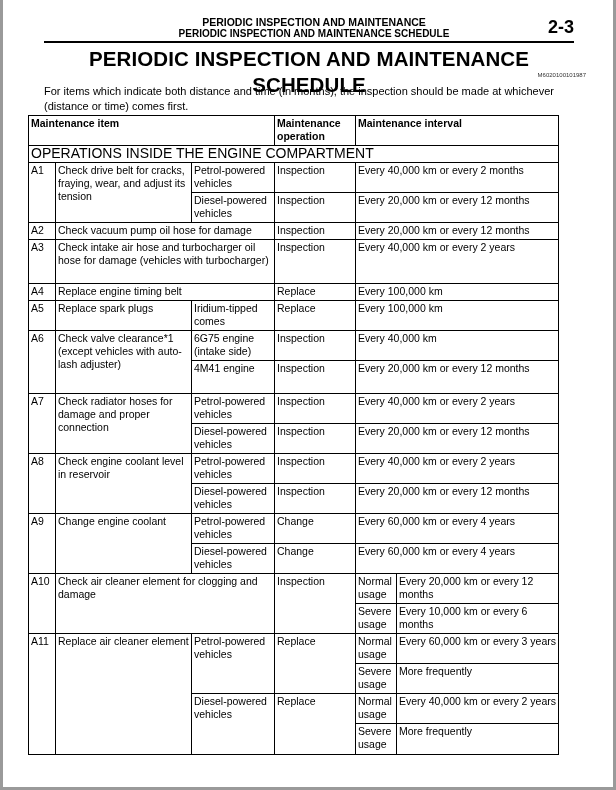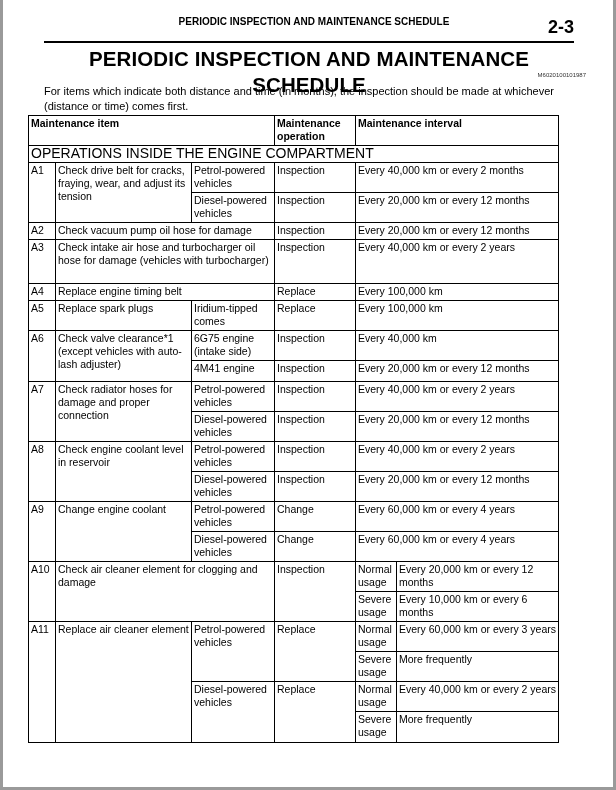--- a/index.html
+++ b/index.html
@@ -56,20 +56,21 @@
   td.code { font-weight: bold; }
 </style>
 </head>
 <body>
 
 <div class="frame-left"></div>
 <div class="frame-right"></div>
 <div class="frame-bottom"></div>
 
 <div class="running-head">
+  <span class="l1">PERIODIC INSPECTION AND MAINTENANCE</span>
   <span class="l2">PERIODIC INSPECTION AND MAINTENANCE SCHEDULE</span>
 </div>
 <div class="page-num">2-3</div>
 <div class="head-rule"></div>
 
 <div class="doc-title">PERIODIC INSPECTION AND MAINTENANCE SCHEDULE</div>
 <div class="doc-code">M6020100101987</div>
 <div class="intro">For items which indicate both distance and time (in months), the inspection should be made at whichever (distance or time) comes first.</div>
 
 <table class="sched">
@@ -133,21 +134,21 @@
     <td colspan="2">Every 100,000 km</td>
   </tr>
 
   <tr style="height:30px">
     <td rowspan="2" class="code">A6</td>
     <td rowspan="2">Check valve clearance*1 (except vehicles with auto-lash adjuster)</td>
     <td>6G75 engine (intake side)</td>
     <td>Inspection</td>
     <td colspan="2">Every 40,000 km</td>
   </tr>
-  <tr style="height:21px">
+  <tr style="height:33px">
     <td>4M41 engine</td>
     <td>Inspection</td>
     <td colspan="2">Every 20,000 km or every 12 months</td>
   </tr>
 
   <tr style="height:30px">
     <td rowspan="2" class="code">A7</td>
     <td rowspan="2">Check radiator hoses for damage and proper connection</td>
     <td>Petrol-powered vehicles</td>
     <td>Inspection</td>

